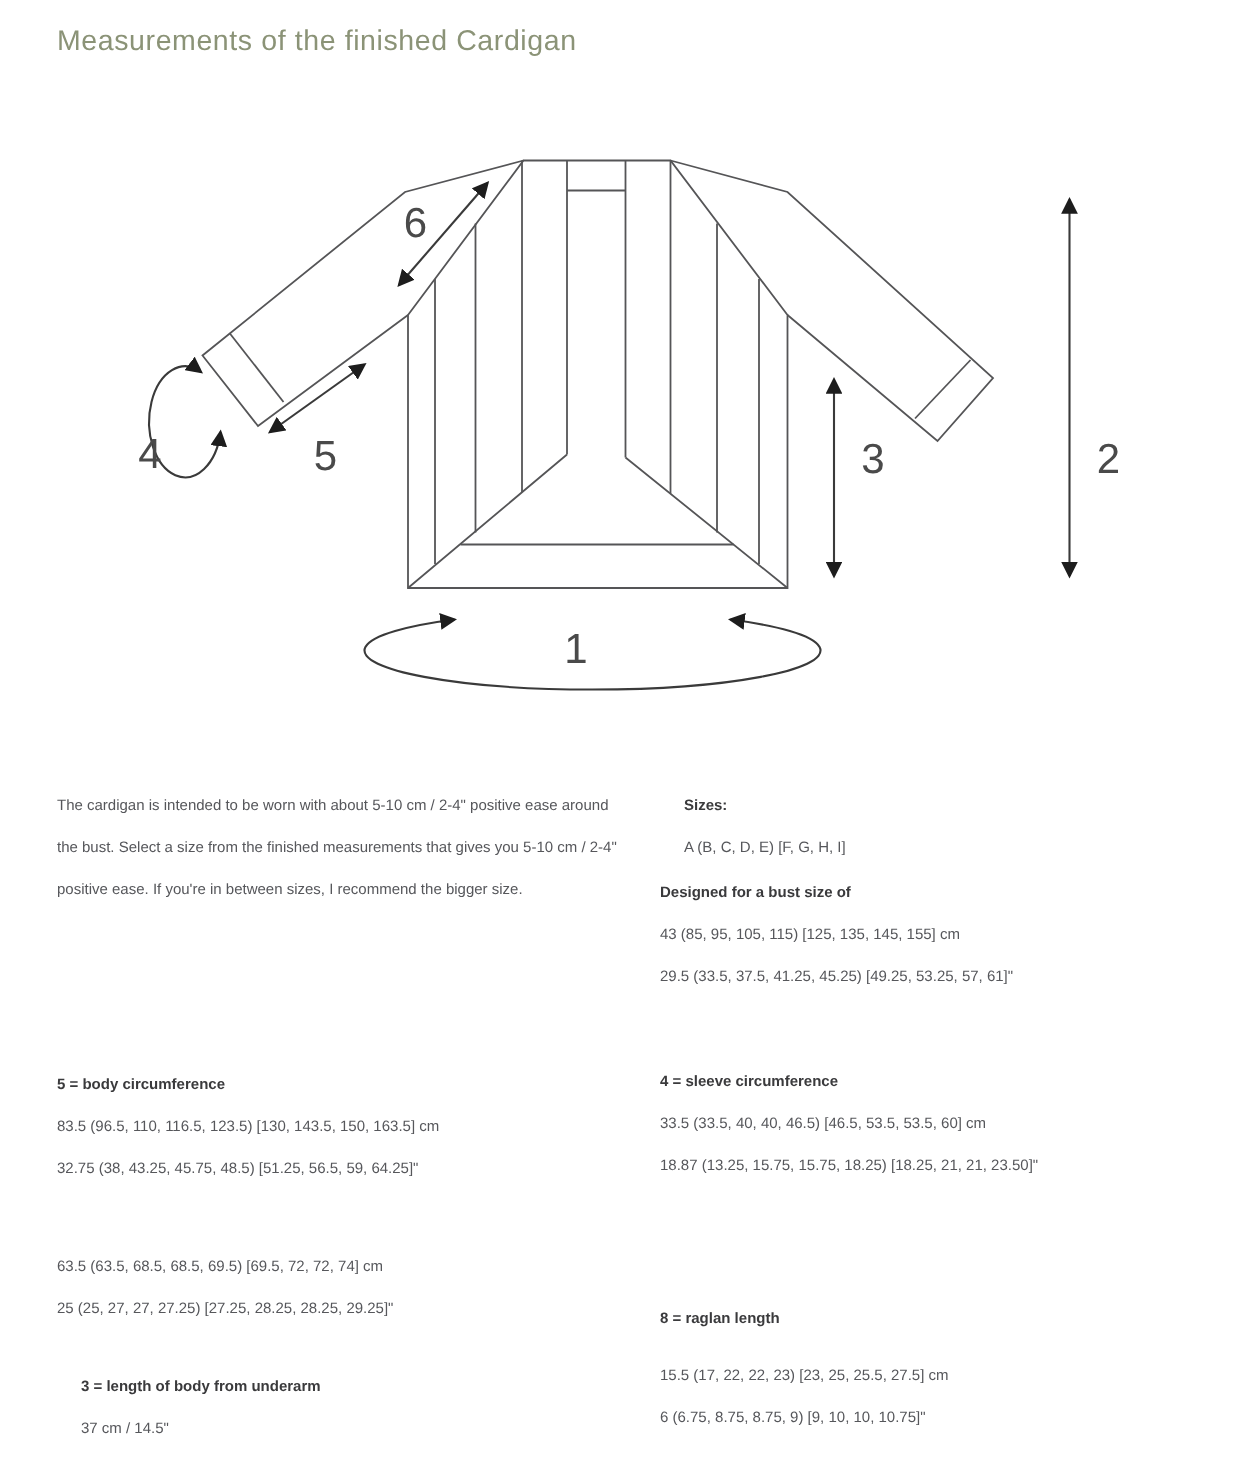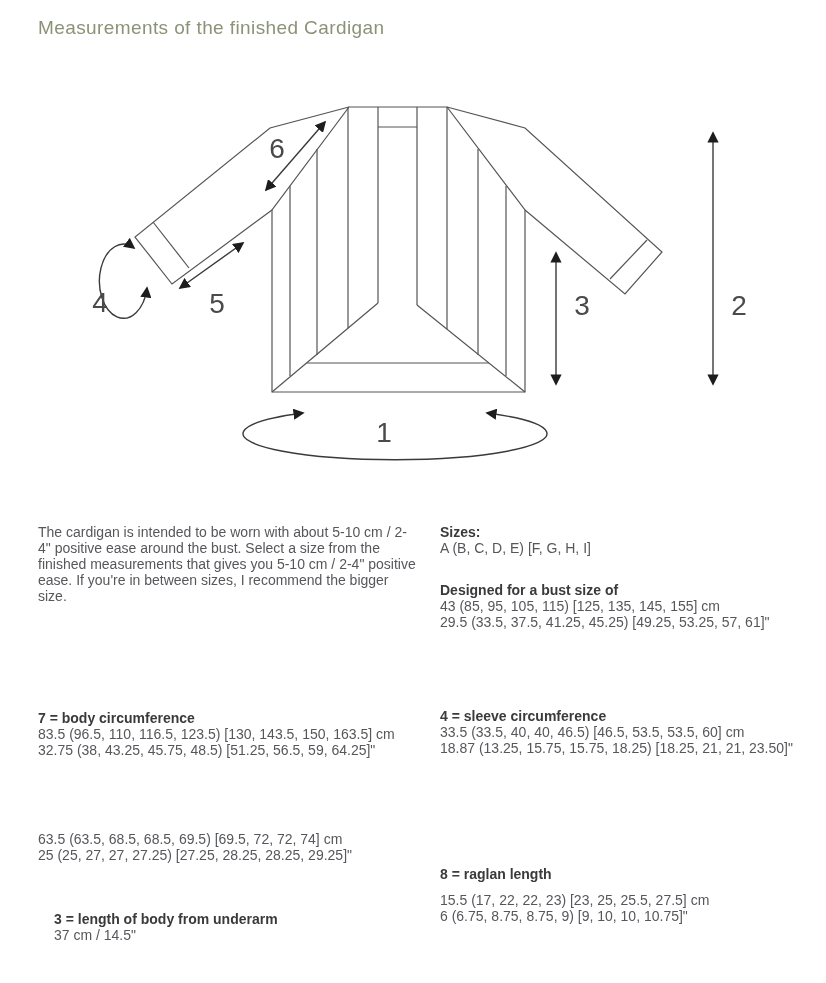--- a/index.html
+++ b/index.html
@@ -9,21 +9,21 @@
   }
   .title {
     position:absolute; left:38px; top:17px;
     font-size:19px; font-weight:400; letter-spacing:.4px; color:#8b9377;
   }
   .diagram { position:absolute; left:0; top:90px; width:826px; height:380px; }
   .diagram svg { display:block; }
   .garment { fill:none; stroke:#555557; stroke-width:1.2; stroke-linejoin:miter; }
   .arrow   { fill:none; stroke:#3a3a3a; stroke-width:1.4; }
   .dlabel  { font-family:"Liberation Sans","DejaVu Sans",sans-serif; font-size:28px; font-weight:300; fill:#4a4a4a; }
-  .block { position:absolute; font-size:14px; line-height:16px; color:#56575b; }
+  .block { position:absolute; font-size:10px; line-height:28px; color:#56575b; }
   .block .hd { font-weight:700; color:#3a3a3c; }
   .block .ln { }
   .gap { margin-top:10px; }
 </style>
 </head>
 <body>
 
 <div class="page">
 
   <div class="title">Measurements of the finished Cardigan</div>
@@ -78,36 +78,36 @@
       <text class="dlabel" x="217" y="313" text-anchor="middle">5</text>
       <text class="dlabel" x="277" y="158" text-anchor="middle">6</text>
     </svg>
   </div>
 
   <div class="block" style="left:38px; top:524px; width:378px;">
     <div class="ln">The cardigan is intended to be worn with about 5-10 cm / 2-4" positive ease around the bust. Select a size from the finished measurements that gives you 5-10 cm / 2-4" positive ease. If you're in between sizes, I recommend the bigger size.</div>
   </div>
 
   <div class="block" style="left:38px; top:710px; width:378px;">
-    <div class="hd">7 = body circumference</div>
+    <div class="hd">5 = body circumference</div>
     <div class="ln">83.5 (96.5, 110, 116.5, 123.5) [130, 143.5, 150, 163.5] cm</div>
     <div class="ln">32.75 (38, 43.25, 45.75, 48.5) [51.25, 56.5, 59, 64.25]"</div>
   </div>
 
   <div class="block" style="left:38px; top:831px; width:392px;">
     <div class="ln">63.5 (63.5, 68.5, 68.5, 69.5) [69.5, 72, 72, 74] cm</div>
     <div class="ln">25 (25, 27, 27, 27.25) [27.25, 28.25, 28.25, 29.25]"</div>
   </div>
 
   <div class="block" style="left:54px; top:911px; width:378px;">
     <div class="hd">3 = length of body from underarm</div>
     <div class="ln">37 cm / 14.5"</div>
   </div>
 
-  <div class="block" style="left:440px; top:524px; width:356px;">
+  <div class="block" style="left:456px; top:524px; width:356px;">
     <div class="hd">Sizes:</div>
     <div class="ln">A (B, C, D, E) [F, G, H, I]</div>
   </div>
 
   <div class="block" style="left:440px; top:582px; width:356px;">
     <div class="hd">Designed for a bust size of</div>
     <div class="ln">43 (85, 95, 105, 115) [125, 135, 145, 155] cm</div>
     <div class="ln">29.5 (33.5, 37.5, 41.25, 45.25) [49.25, 53.25, 57, 61]"</div>
   </div>
 

